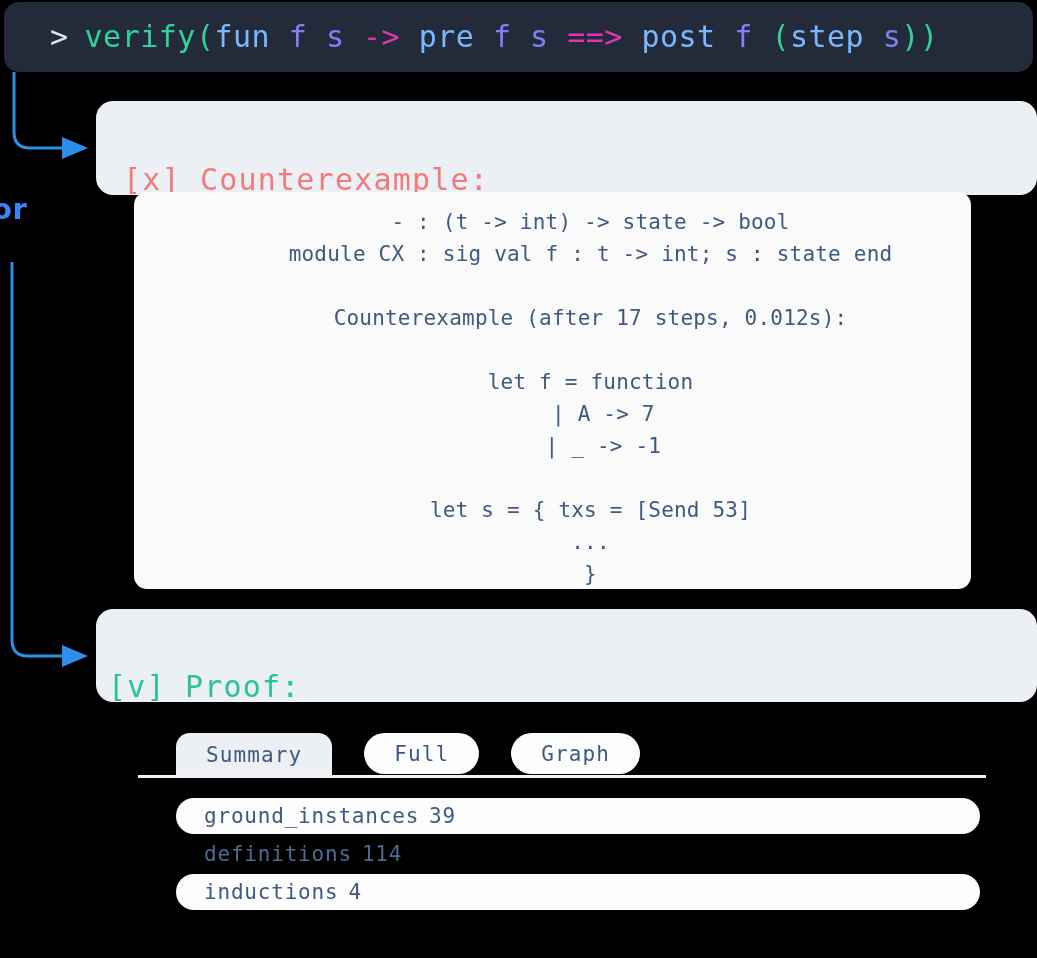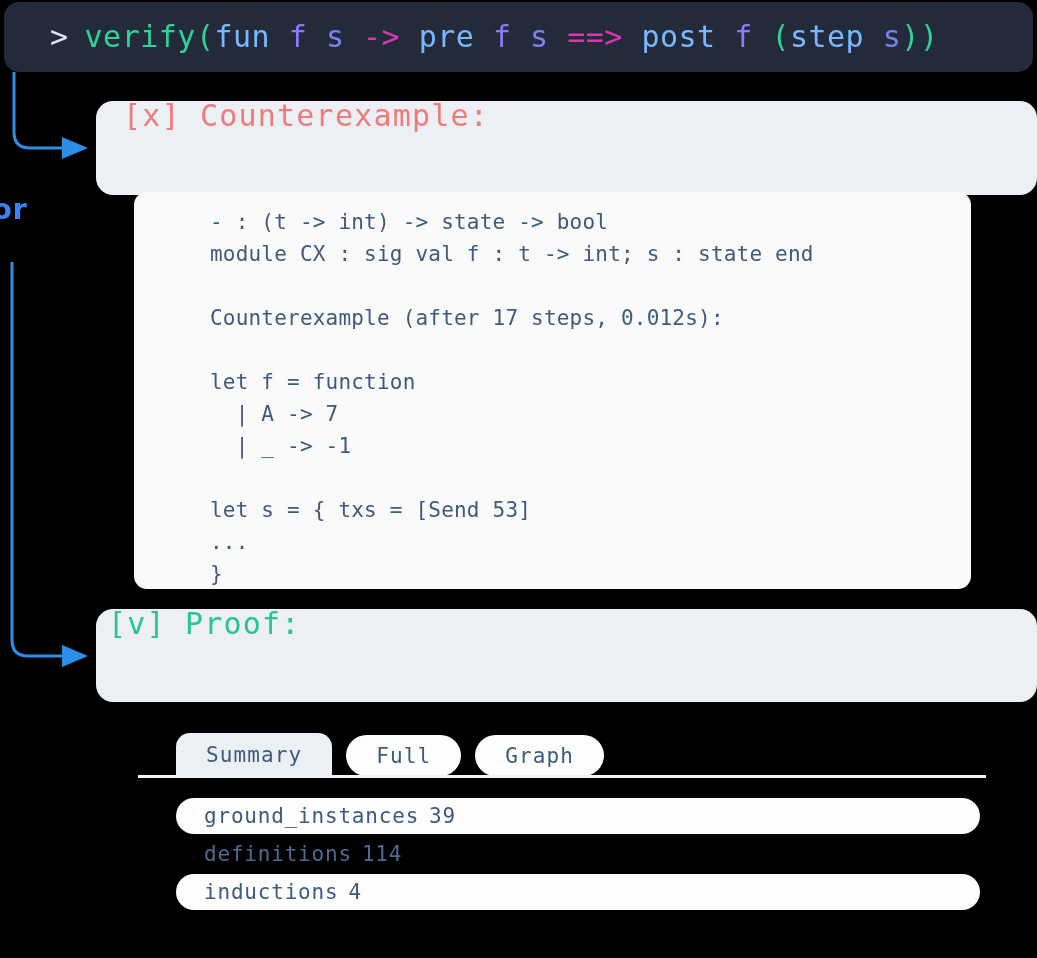--- a/index.html
+++ b/index.html
@@ -65,21 +65,21 @@
     font-family: "DejaVu Sans", "Liberation Sans", sans-serif;
     letter-spacing: 0.5px;
   }
 
   
   .result-card {
     position: absolute;
     background: #eceff3;
     border-radius: 17px;
     display: flex;
-    align-items: flex-start;
+    align-items: flex-end;
     padding-left: 27px;
     box-sizing: border-box;
   }
   .result-card .label {
     font-size: 30px;
     letter-spacing: 1.2px;
     line-height: 1;
   }
   #card-counterexample {
     left: 96px;
@@ -111,31 +111,32 @@
     padding: 14px 0 0 76px;
     overflow: hidden;
   }
   #code-panel .code-line {
     font-size: 21px;
     line-height: 32px;
     color: #3d5a80;
     white-space: pre;
     letter-spacing: 0.2px;
     min-height: 32px;
+    text-align: center;
   }
   #code-panel .code-line.blank { color: transparent; }
 
   
   #tabs-row {
     position: absolute;
     left: 176px;
     top: 733px;
     display: flex;
-    gap: 14px;
-    align-items: flex-end;
+    gap: 32px;
+    align-items: flex-start;
   }
   .tab {
     height: 41px;
     border-radius: 21px;
     background: #fdfdfd;
     display: flex;
     align-items: center;
     justify-content: center;
     padding: 0 30px;
     font-size: 21px;

